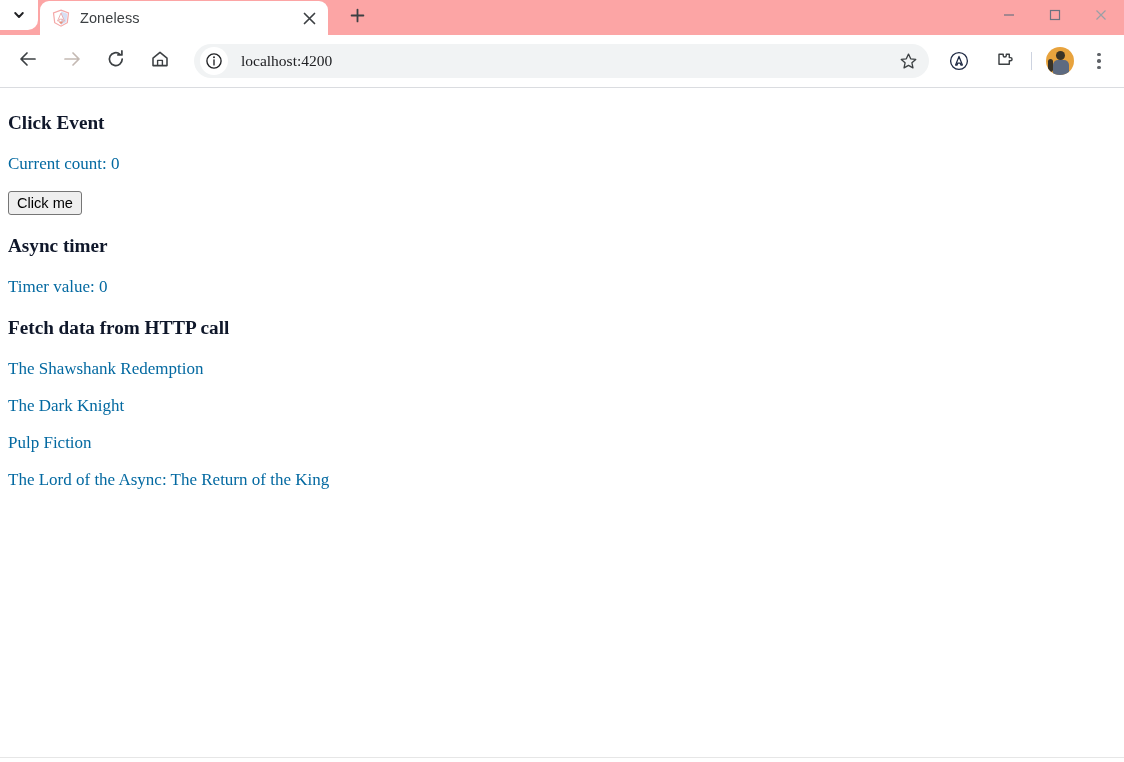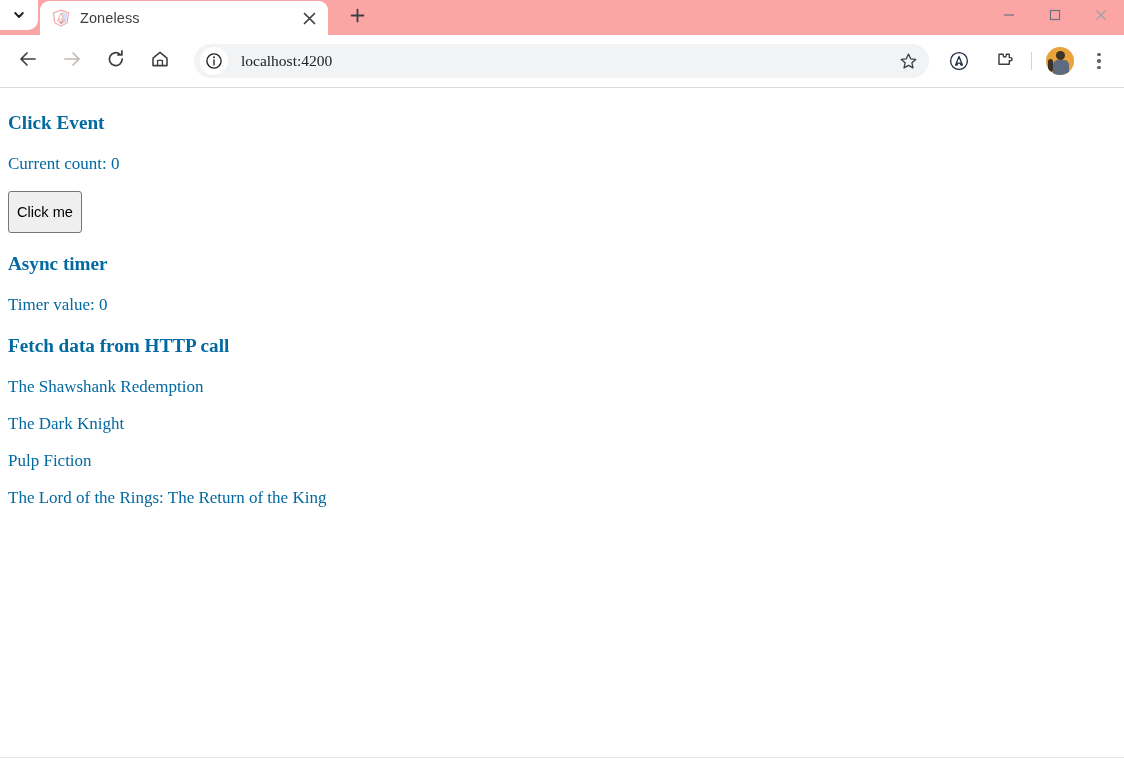--- a/index.html
+++ b/index.html
@@ -257,39 +257,39 @@
   .page {
     padding: 8px;
     font-family: "Liberation Serif", serif;
     color: #000000;
   }
   .page h3 {
     font-family: "Liberation Serif", serif;
     font-size: 19.2px;
     font-weight: bold;
     margin: 20px 0 20px 0;
-    color: #0369a1;
+    color: #0f172a;
     line-height: 1.15;
   }
   .page h3:first-child { margin-top: 16px; }
   .page p {
     font-family: "Liberation Serif", serif;
     font-size: 17px;
     margin: 17.5px 0 17.5px 0;
     color: #0369a1;
     line-height: 1.15;
   }
   .click-btn {
     font-family: "Liberation Sans", sans-serif;
     font-size: 14.6px;
     color: #000000;
     background: #efefef;
     border: 1px solid #767676;
     border-radius: 3px;
-    padding: 12px 8px;
+    padding: 3px 8px;
     margin: 0 0 0 0;
     line-height: normal;
     cursor: default;
   }
   .movie-line {
     font-family: "Liberation Serif", serif;
     font-size: 17px;
     margin: 0 0 0 0;
     padding: 0;
     color: #000;
@@ -462,19 +462,19 @@
 
       <h3>Async timer</h3>
 
       <p>Timer value: 0</p>
 
       <h3>Fetch data from HTTP call</h3>
 
       <p class="movie-line">The Shawshank Redemption</p>
       <p class="movie-line">The Dark Knight</p>
       <p class="movie-line">Pulp Fiction</p>
-      <p class="movie-line">The Lord of the Rings: The Return of the King</p>
+      <p class="movie-line">The Lord of the Async: The Return of the King</p>
 
     </div>
     <div class="bottom-rule"></div>
   </div>
 
 </div>
 
 </body></html>

